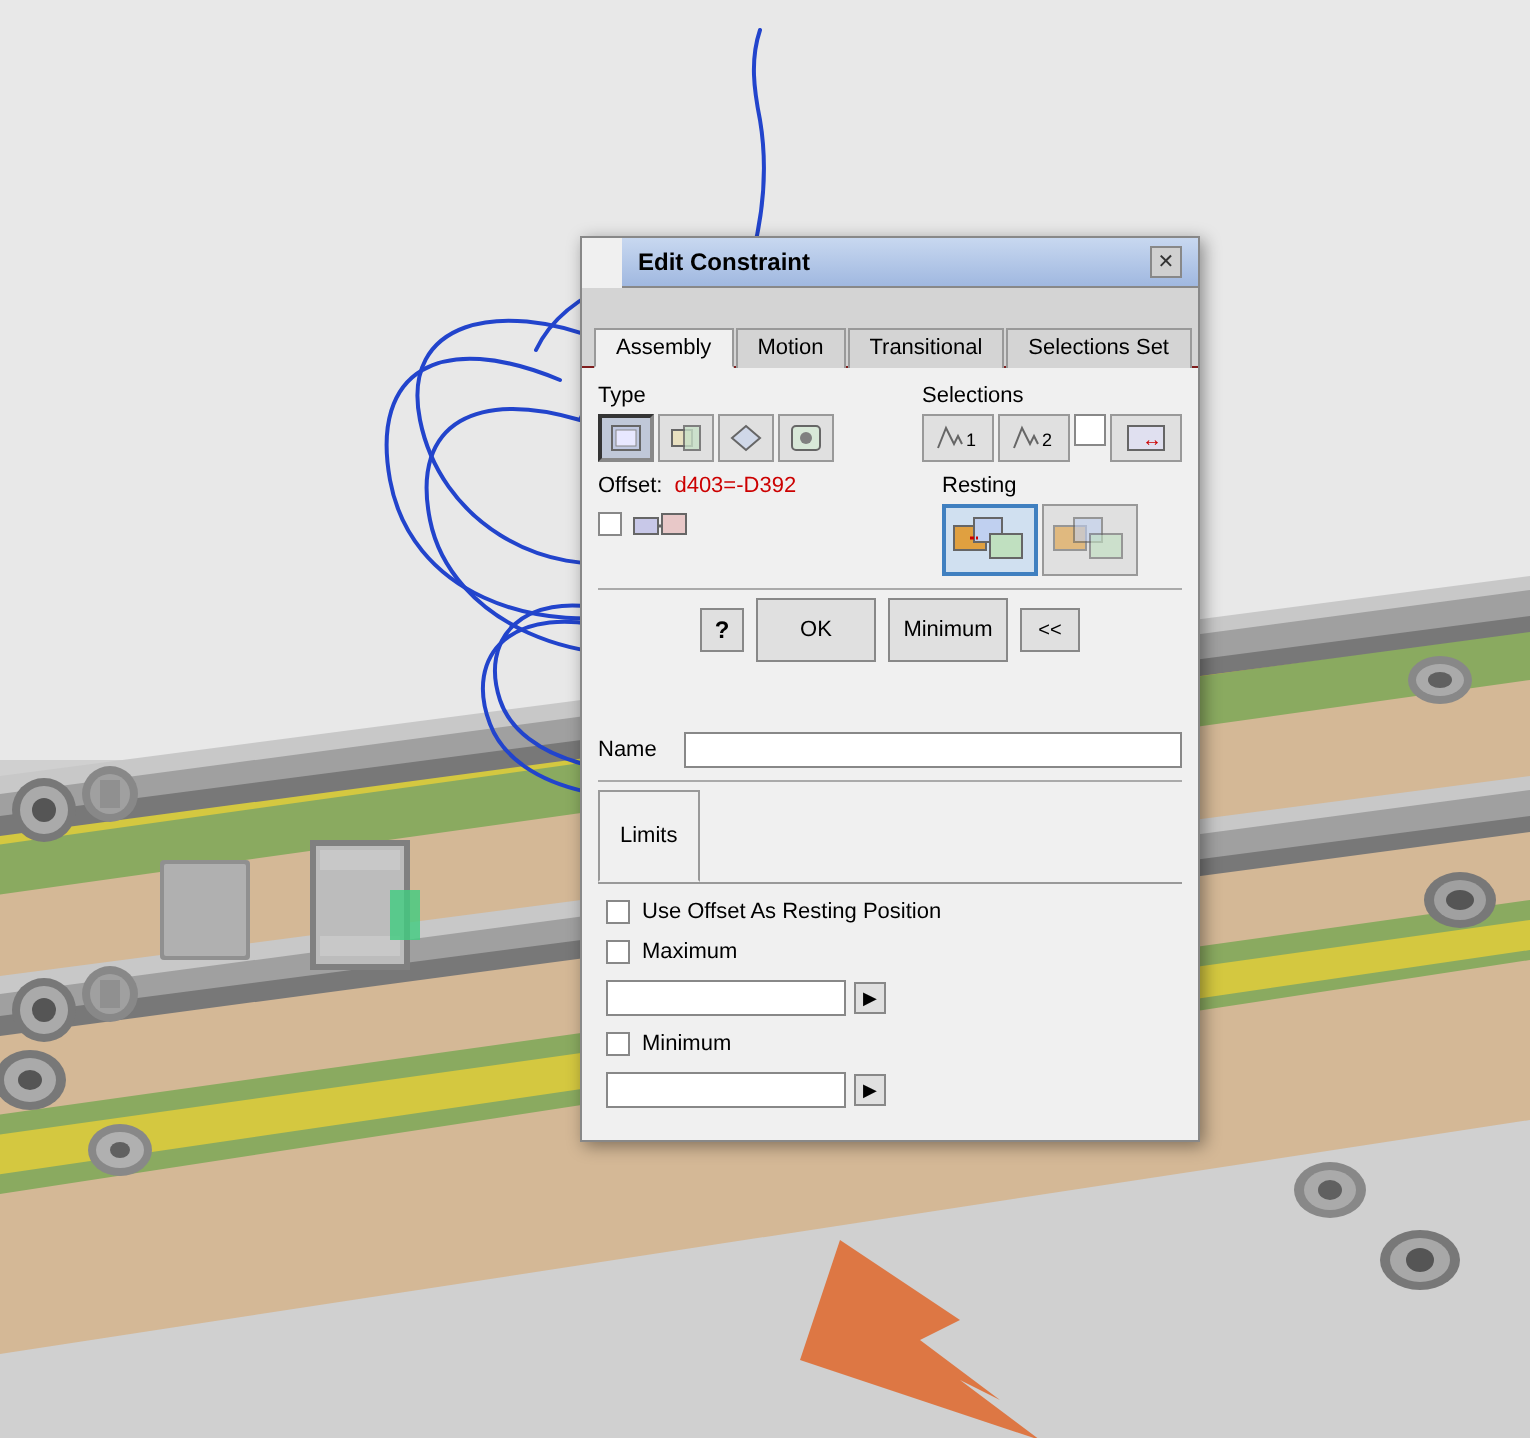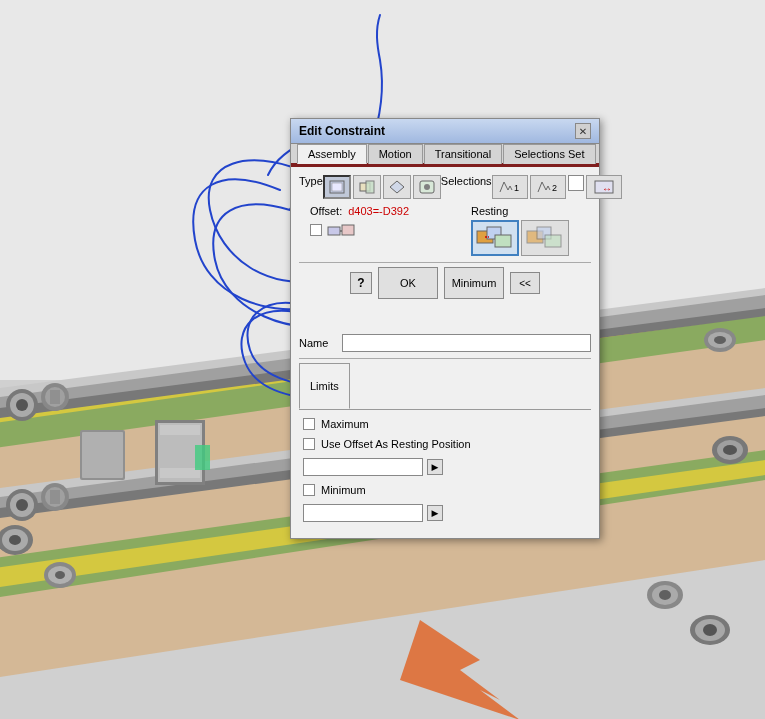--- a/index.html
+++ b/index.html
@@ -52,20 +52,21 @@
       z-index: 20;
     }
 
     .dialog-titlebar {
       background: linear-gradient(to bottom, #c8d8f0, #a0b8e0);
       padding: 4px 8px;
       display: flex;
       align-items: center;
       justify-content: space-between;
       border-bottom: 1px solid #888;
+      margin-left: 20px;
     }
 
     .dialog-title {
       font-size: 12px;
       font-weight: bold;
       color: #000;
     }
 
     .dialog-close-btn {
       width: 16px;
@@ -77,22 +78,22 @@
       justify-content: center;
       font-size: 10px;
       cursor: pointer;
       color: #333;
     }
 
     
     .tab-bar {
       display: flex;
       background: #d4d4d4;
-      border-bottom: 4px solid #7f1d1d;
-      padding-top: 0;
+      border-bottom: 1px solid #7f1d1d;
+      padding-top: 20px;
       padding-left: 6px;
       gap: 1px;
     }
 
     .tab {
       padding: 3px 10px;
       background: #d4d4d4;
       border: 1px solid #999;
       border-bottom: none;
       cursor: pointer;
@@ -116,21 +117,21 @@
 
     
     .top-section {
       display: flex;
       justify-content: space-between;
       margin-bottom: 6px;
     }
 
     .type-section, .selections-section {
       display: flex;
-      flex-direction: row;
+      flex-direction: column;
     }
 
     .section-label {
       font-size: 11px;
       margin-bottom: 3px;
       color: #000;
     }
 
     .icon-row {
       display: flex;
@@ -213,21 +214,20 @@
 
     
     .mid-section {
       display: flex;
       justify-content: space-between;
       margin-bottom: 6px;
     }
 
     .left-mid {
       flex: 1;
-      margin-left: 11px;
     }
 
     .right-mid {
       width: 120px;
     }
 
     .solution-btns {
       display: flex;
       gap: 2px;
       margin-top: 3px;
@@ -610,26 +610,26 @@
 
     <div class="divider"></div>
 
     <div class="limits-section">
       <div class="limits-tab-bar">
         <div class="limits-tab">Limits</div>
       </div>
 
       <div class="limits-row">
         <div class="cb-box"></div>
-        <span class="limits-label">Maximum</span>
+        <span class="limits-label">Use Offset As Resting Position</span>
       </div>
 
       <div class="limits-row">
         <div class="cb-box"></div>
-        <span class="limits-label">Use Offset As Resting Position</span>
+        <span class="limits-label">Maximum</span>
       </div>
       <div class="limits-input-row">
         <input class="limits-input" type="text" style="">
         <div class="arrow-btn">▶</div>
       </div>
 
       <div class="limits-row">
         <div class="cb-box"></div>
         <span class="limits-label">Minimum</span>
       </div>

